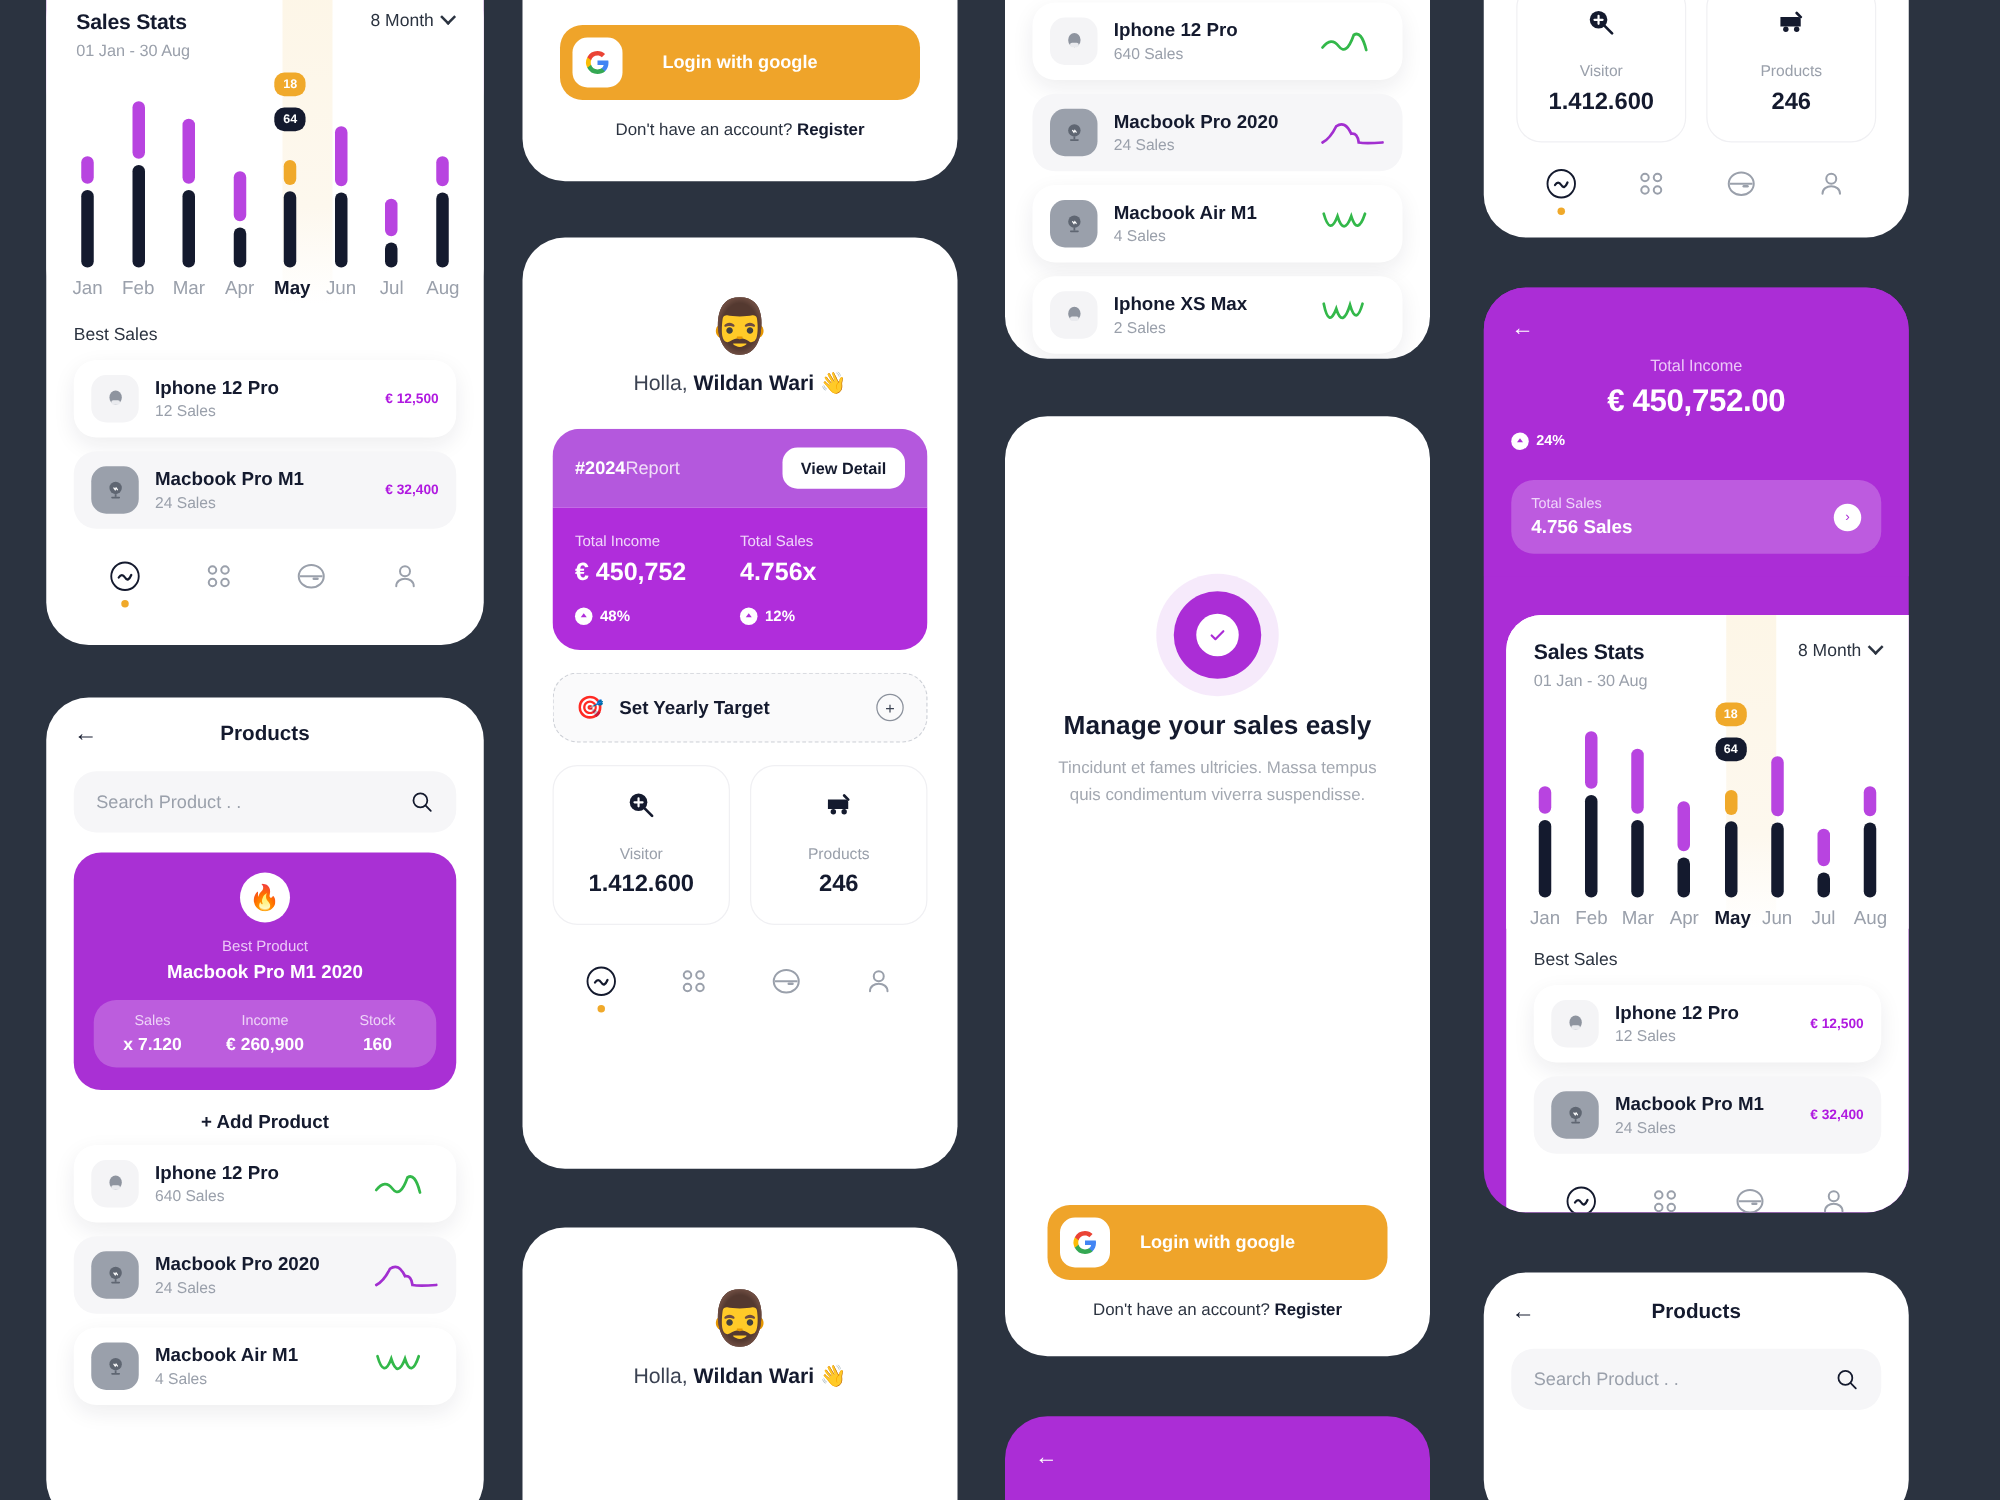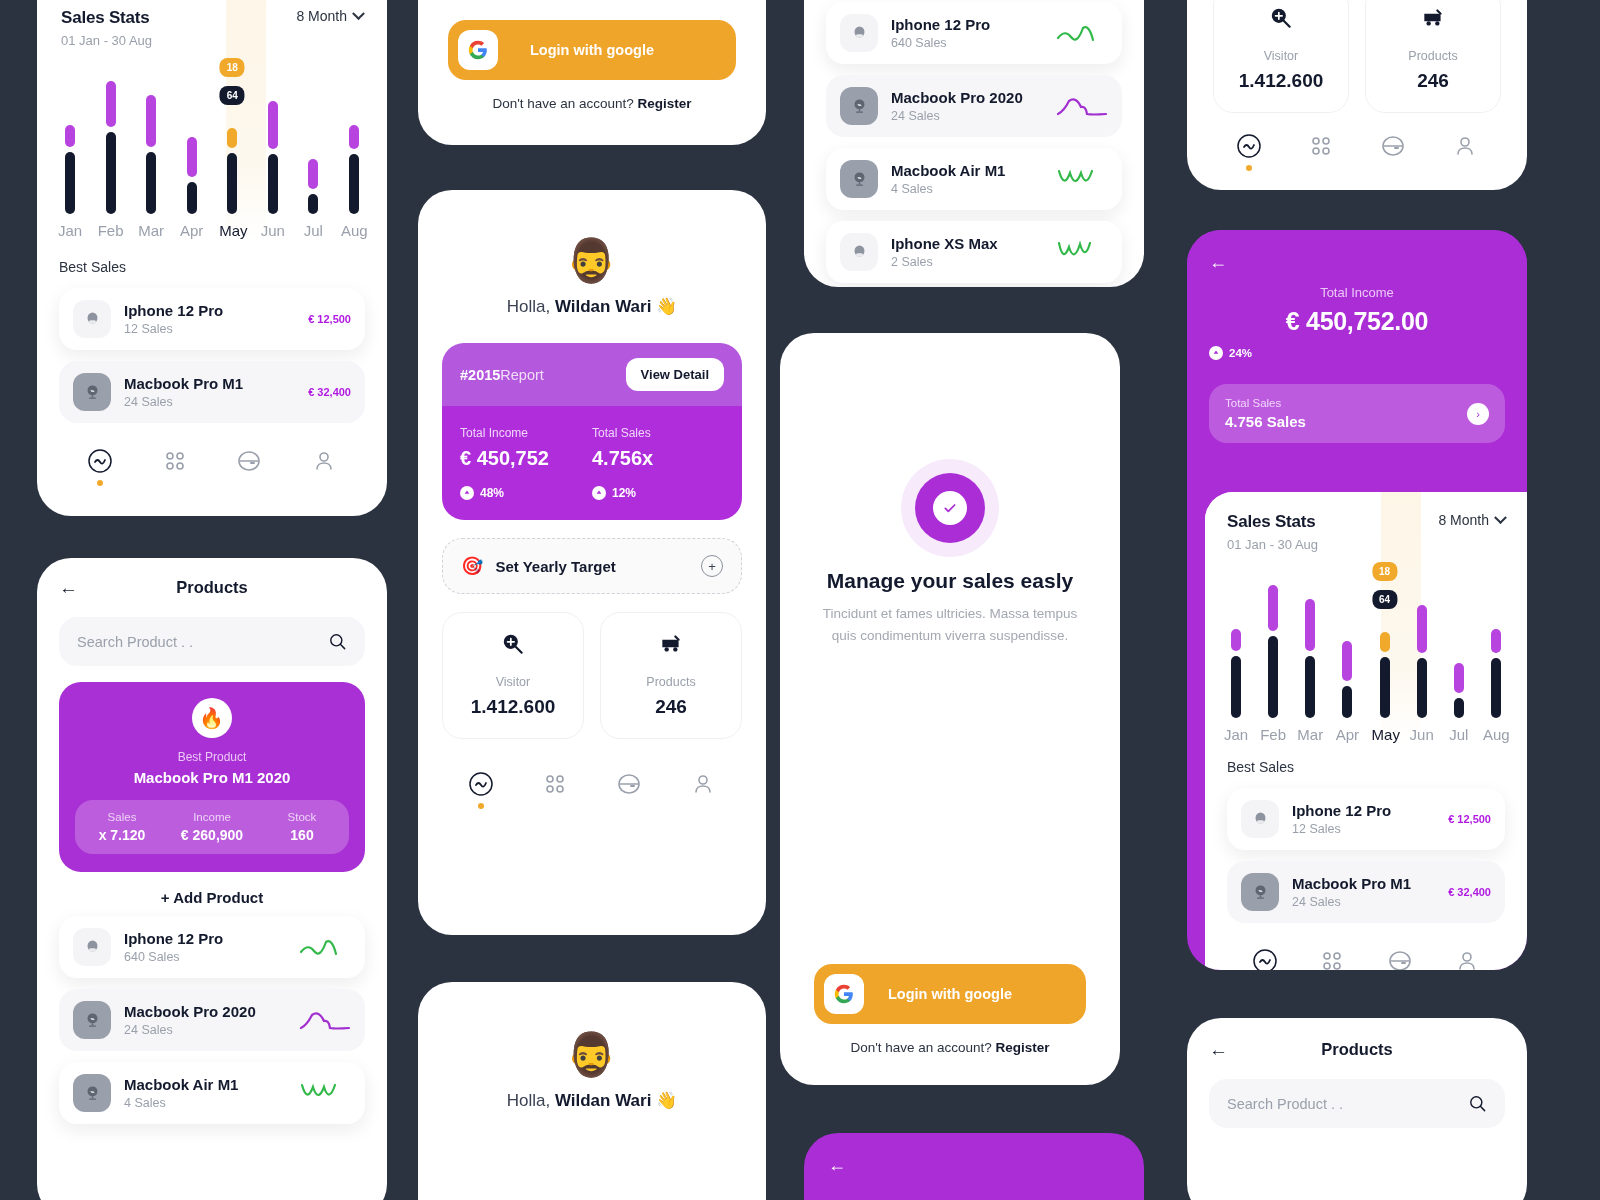--- a/index.html
+++ b/index.html
@@ -34,21 +34,21 @@
   .stats-period { font-size: 14px; color:#2b3340; display:flex; align-items:center; gap:7px;}
   .chev { width:9px; height:9px; border-right:2px solid #2b3340; border-bottom:2px solid #2b3340; transform: rotate(45deg) translate(-2px,-2px); }
   .chart { position:relative; height: 160px; margin-top: 6px; padding: 0 20px; display:flex; align-items:flex-end; justify-content:space-between; z-index:2;}
   .col { position:relative; width: 26px; display:flex; flex-direction:column; align-items:center; justify-content:flex-end; height:100%; }
   .bar { width: 10px; border-radius: 6px; }
   .bar.dark { background:#141a2e; }
   .bar.purple { background:#b844e0; margin-bottom: 5px; }
   .bar.amber { background:#f0a92a; margin-bottom: 5px;}
   .xlabels { display:flex; justify-content:space-between; padding: 8px 20px 0 20px; position:relative; z-index:3;}
   .xlabels span { width:26px; text-align:center; font-size:15px; color:#9aa0ab; }
-  .xlabels span.active { color:#141a2e; font-weight:normal; }
+  .xlabels span.active { color:#141a2e; font-weight:bold; }
   .highlight-col {
     position:absolute; top:0; bottom:0; width:40px;
     background: linear-gradient(180deg, #fdf6e7 0%, #fdf8ee 70%, #ffffff 100%);
     z-index:1;
   }
   .tip { position:absolute; left:50%; transform:translateX(-50%); border-radius:8px;
          font-size:10px; font-weight:bold; color:#fff; padding:4px 7px; z-index:4; }
   .tip.amber { background:#f0a92a; }
   .tip.dark  { background:#141a2e; }
 
@@ -407,21 +407,21 @@
       <div class="avatar">🧔‍♂️</div>
       <div class="holla-txt">
         <span>Holla, </span><b>Wildan Wari</b> <span>👋</span>
       </div>
     </div>
 
     <div style="padding: 26px 24px 0 24px;">
       <div class="report">
         <div class="report-top">
           <div class="report-tag">
-            <b>#2015</b><span>Report</span>
+            <b>#2024</b><span>Report</span>
           </div>
           <div class="view-detail">View Detail</div>
         </div>
         <div class="report-body">
           <div class="report-col">
             <div class="rc-label">Total Income</div>
             <div class="rc-value">€ 450,752</div>
             <div class="rc-pct">
               <span class="pct-circle">
                   <svg width="8" height="8" viewBox="0 0 10 10">
@@ -581,21 +581,21 @@
           <div class="t-name">Iphone XS Max</div>
           <div class="t-small" style="margin-top:3px;">2 Sales</div>
         </div>
         <svg class="spark" viewBox="0 0 52 26">
             <path d="M3 4 q4 20 10 4 q5 16 11 -3 q5 17 10 -1" stroke="#33b84a" stroke-width="2.2" fill="none" stroke-linecap="round"></path>
           </svg>
       </div>
     </div>
   </div>
 
-  <div class="card" style="left:780px; top:333px; width:340px; height:752px;">
+  <div class="card" style="left:804px; top:333px; width:340px; height:752px;">
     <div class="ob-wrap" style="padding: 140px 30px 0 30px;">
       <div class="ob-ring">
         <div class="ob-inner">
           <svg width="16" height="16" viewBox="0 0 24 24">
               <path d="M5 12.5l4.5 4.5L19 7.5" stroke="#ab2dd6" stroke-width="2.6" fill="none" stroke-linecap="round" stroke-linejoin="round"></path>
             </svg>
         </div>
       </div>
       <div class="ob-title">Manage your sales easly</div>
       <div class="ob-desc">Tincidunt et fames ultricies. Massa tempus quis condimentum viverra suspendisse.</div>

